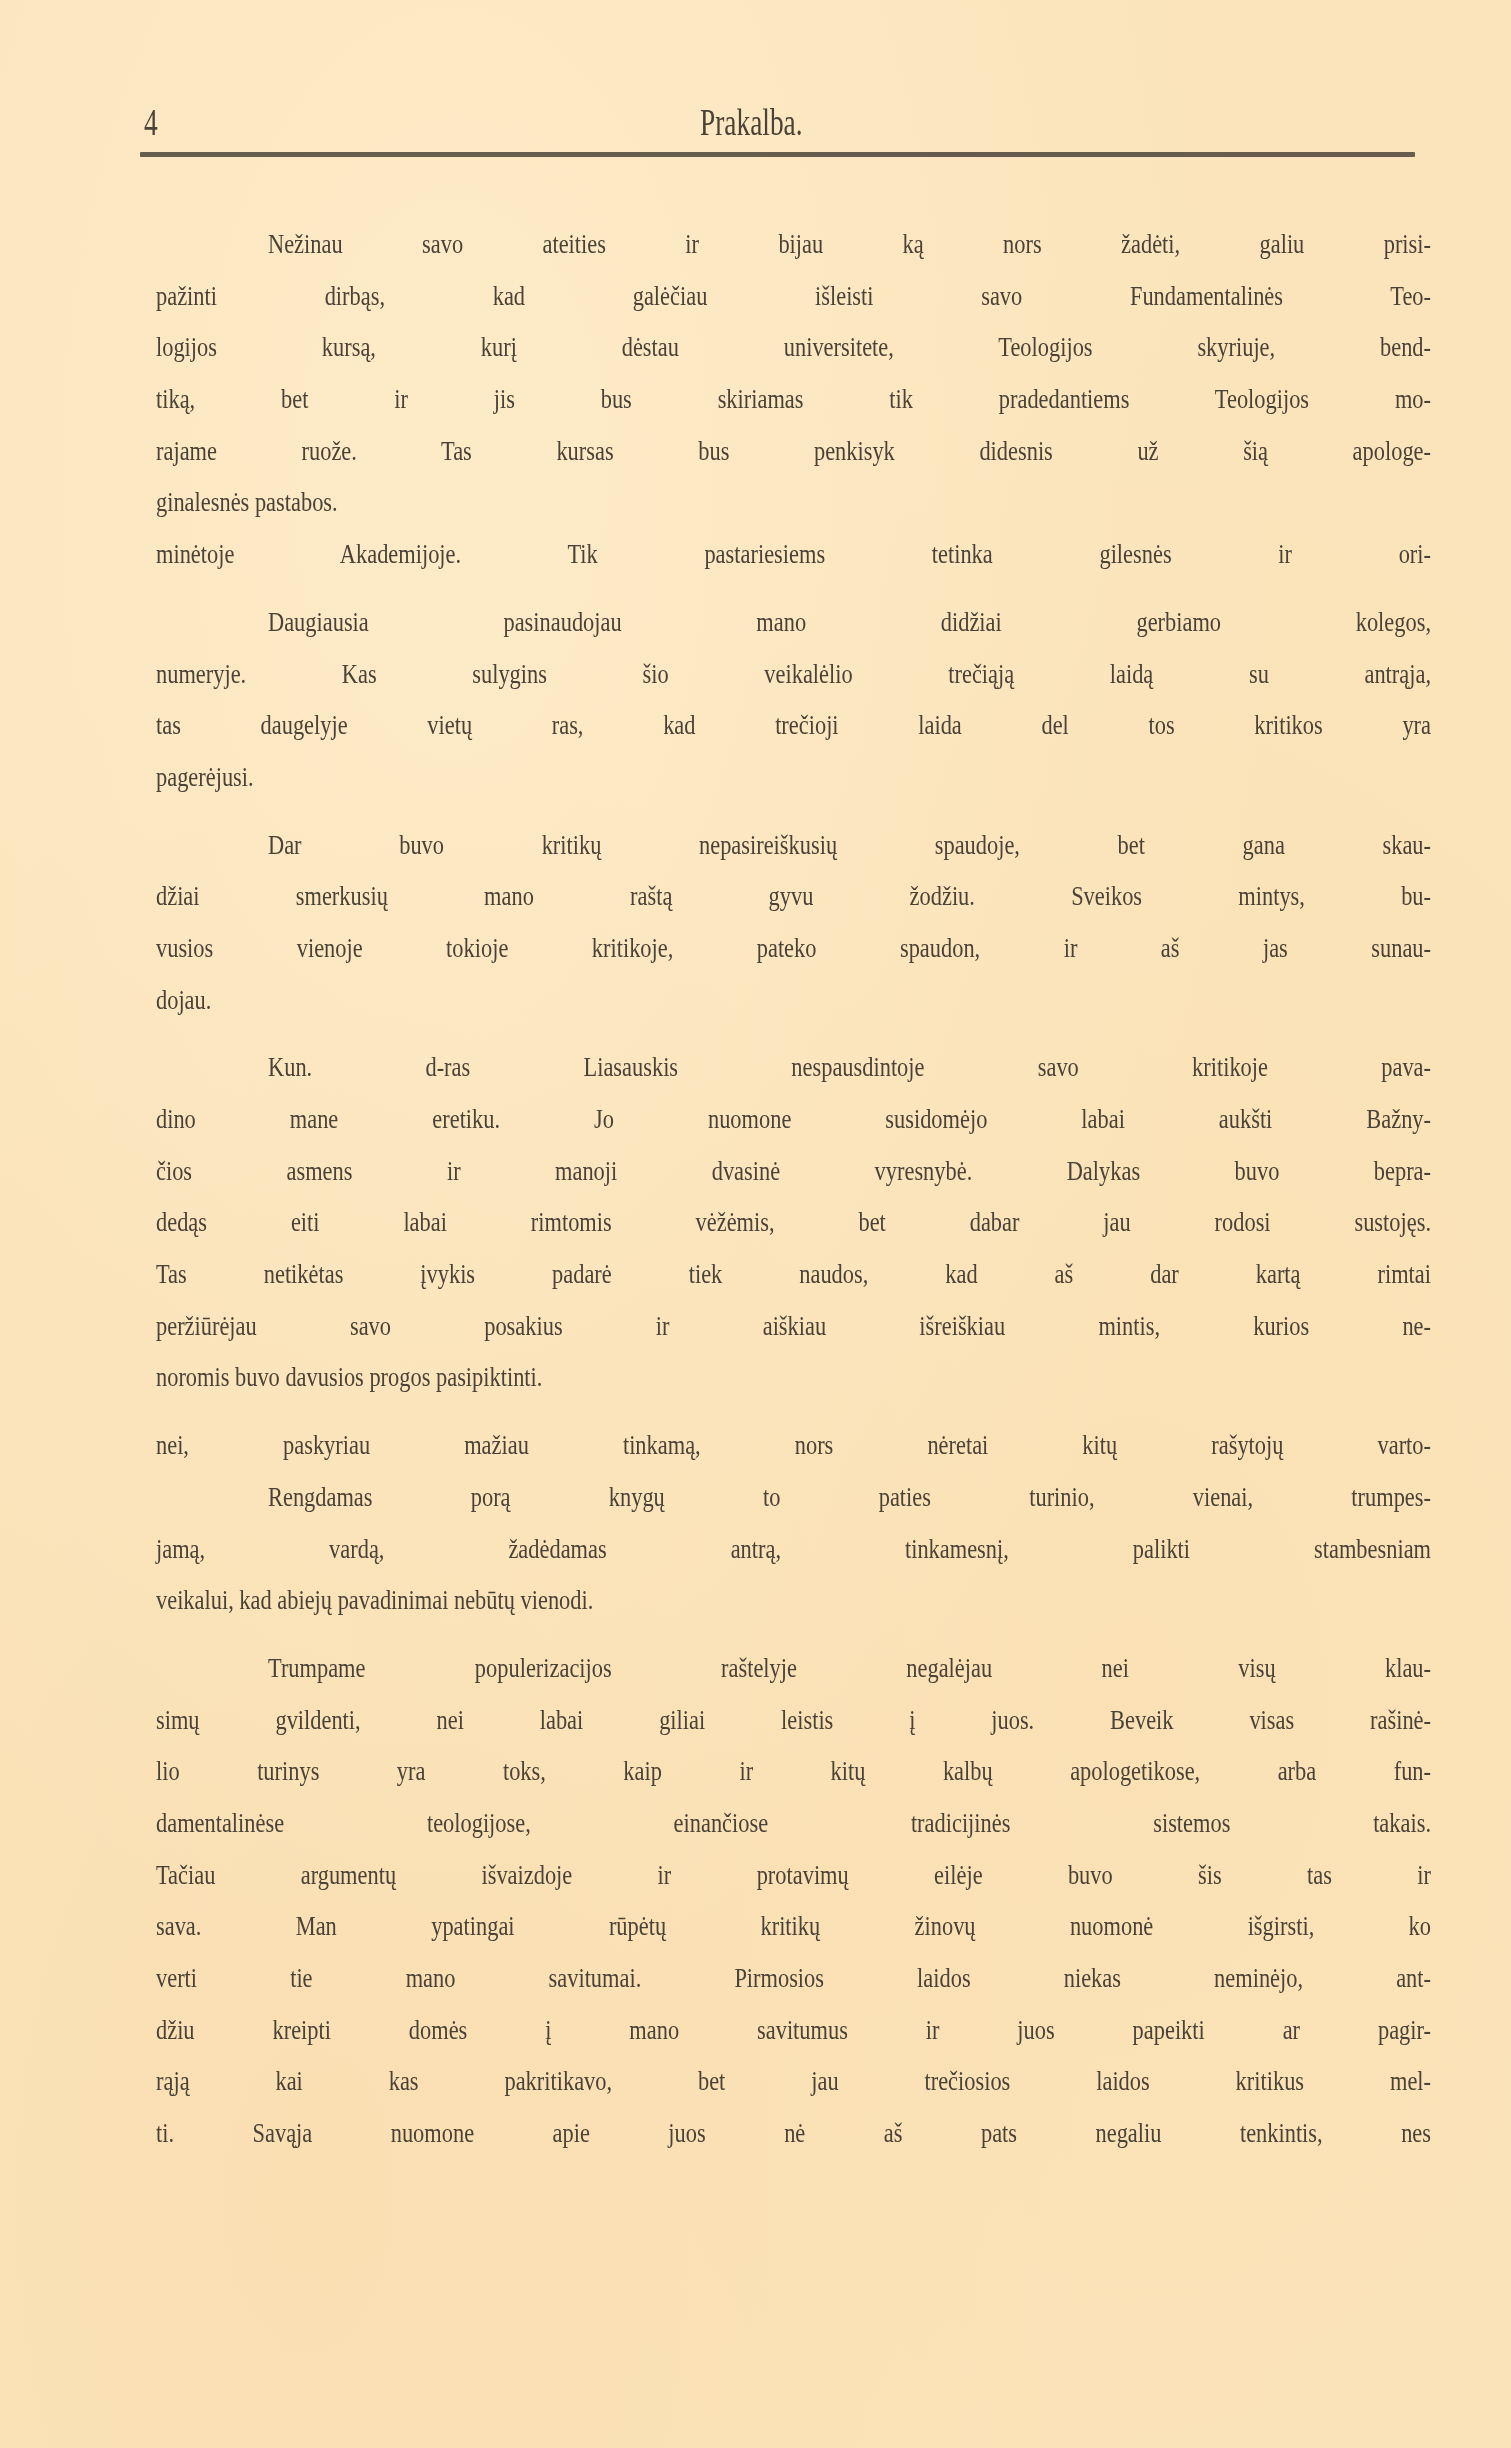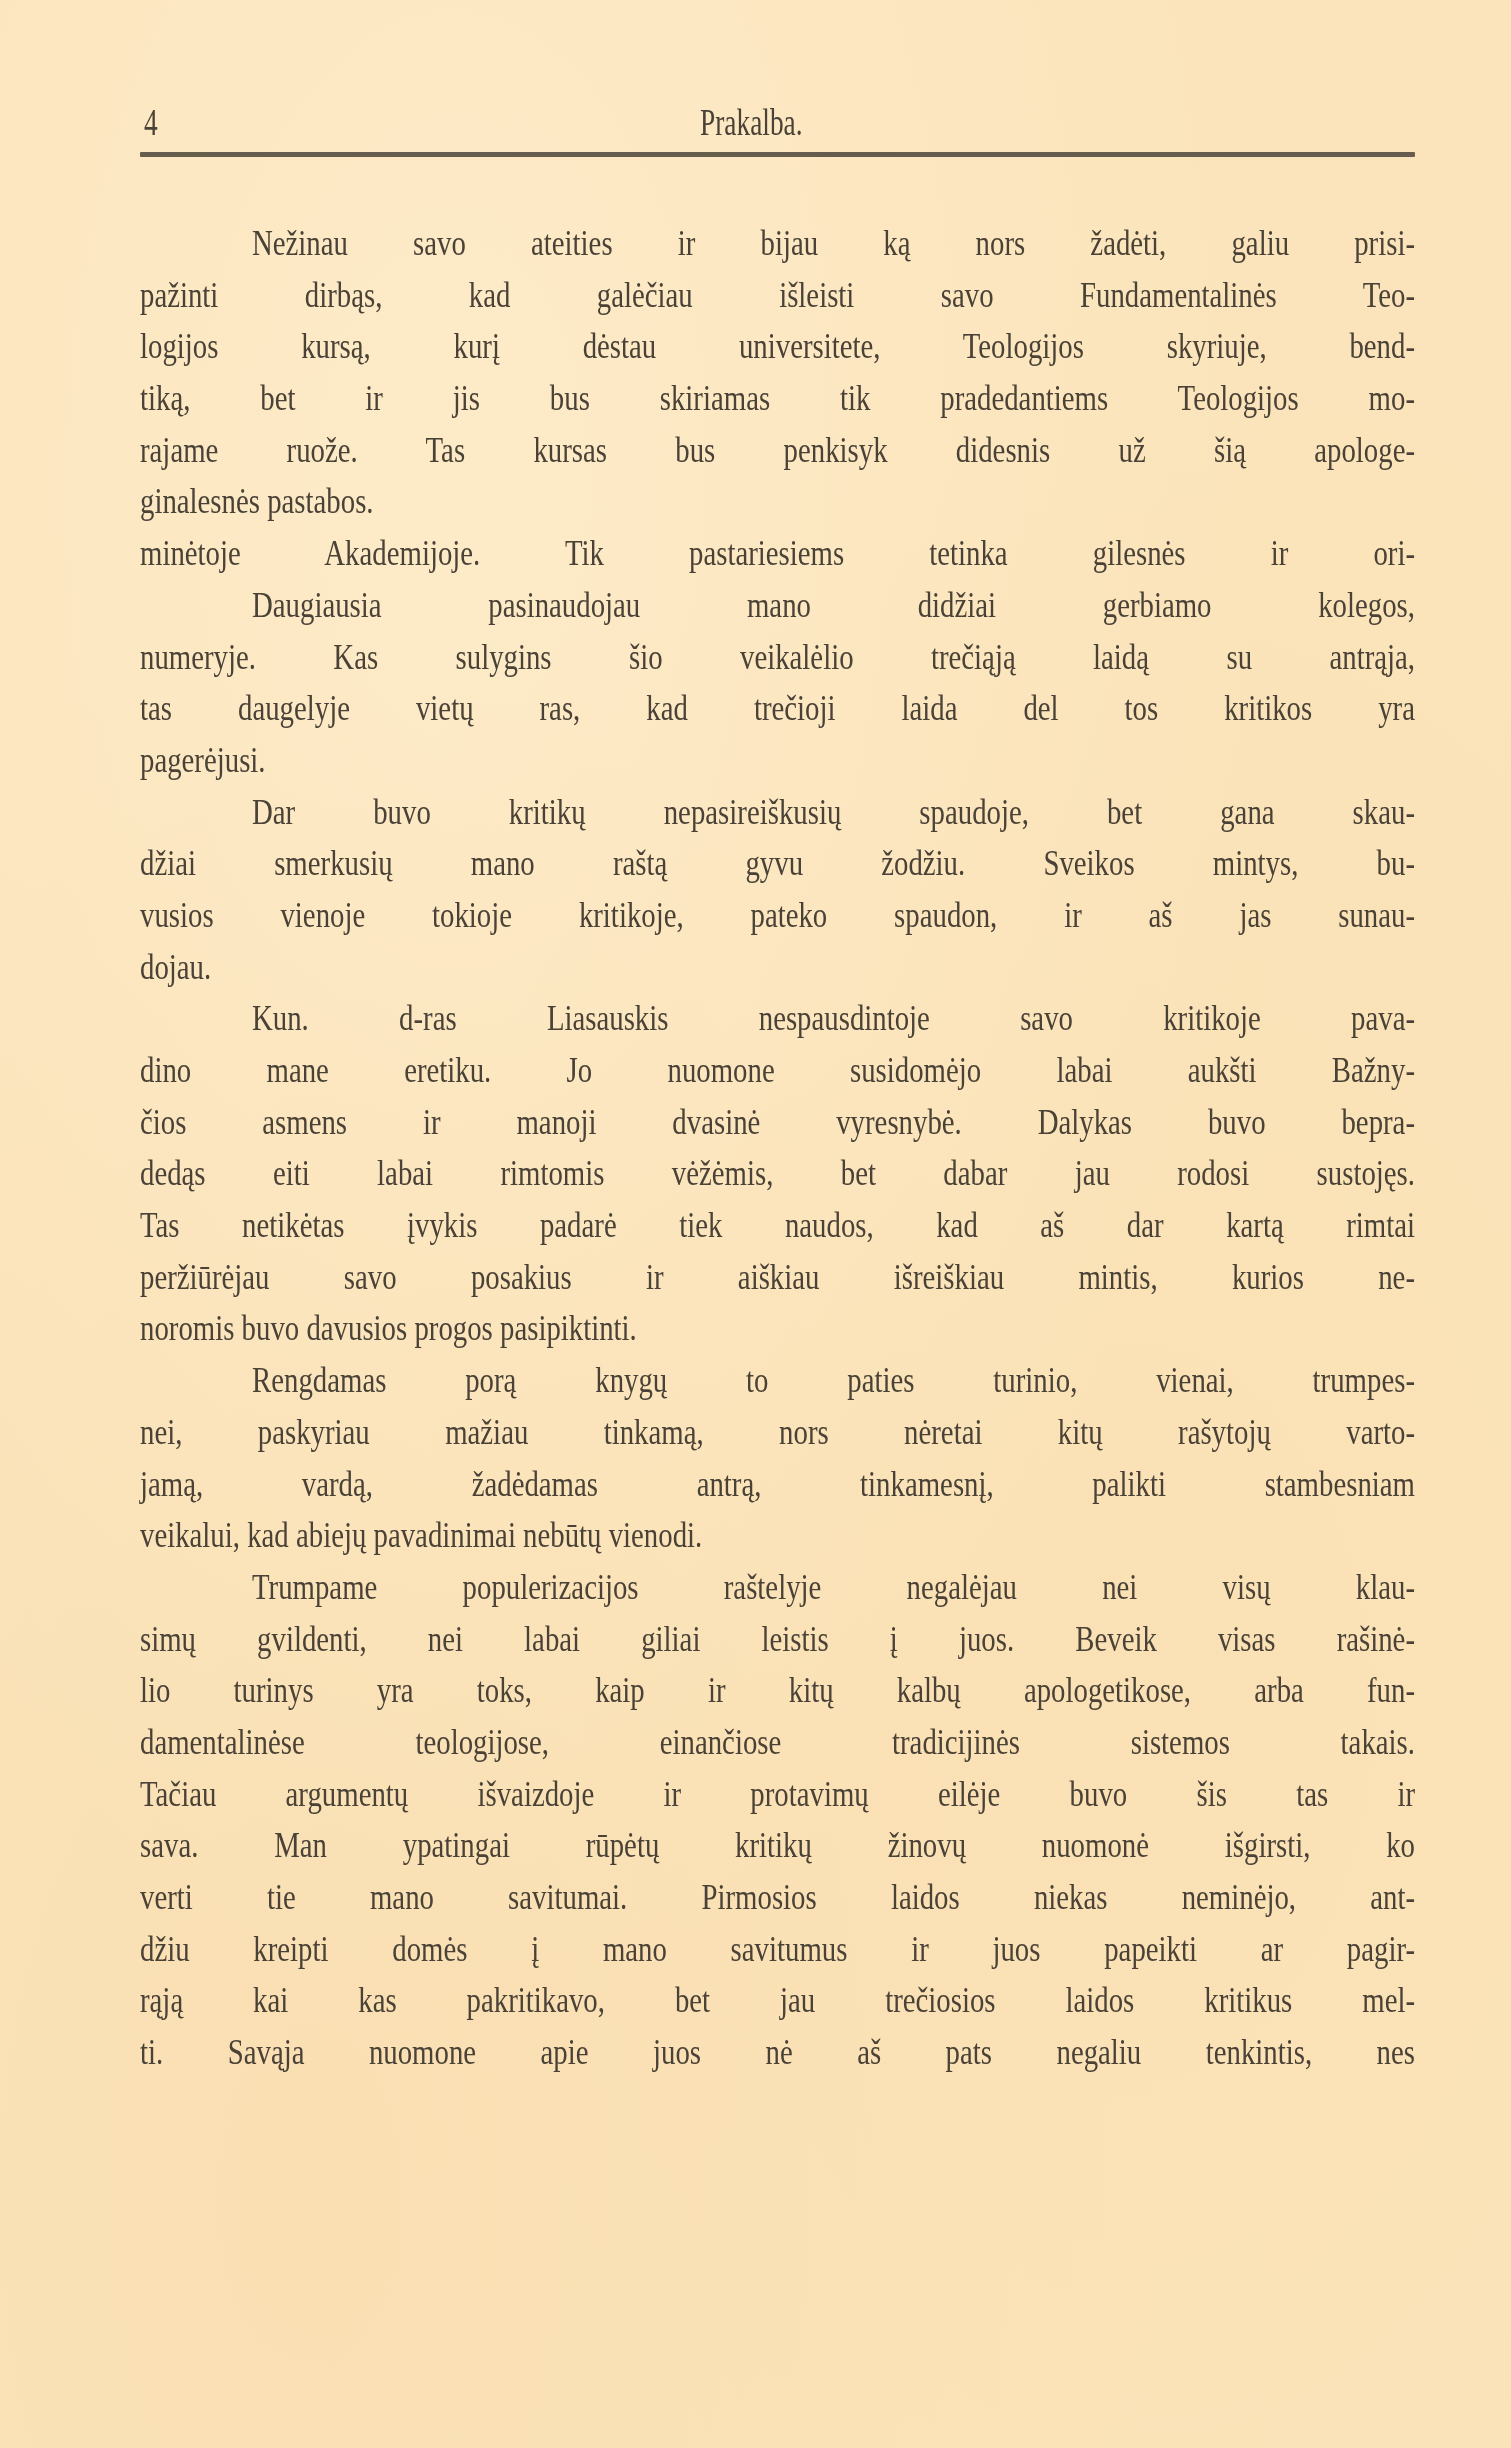--- a/index.html
+++ b/index.html
@@ -50,23 +50,23 @@
       margin-top: 6px;
       height: 5px;
       background: #5a5144;
       border-radius: 1px;
       opacity: 0.92;
     }
     .body-text {
       margin-top: 61px;
     }
     .para {
-      margin: 0;
+      margin: 16px;
       font-family: "Liberation Serif", serif;
-      font-size: 36px;
+      font-size: 28px;
       line-height: 51.7px;
     }
     .line {
       display: block;
       white-space: nowrap;
       width: 1275px;
       text-align: justify;
       text-align-last: justify;
       transform: scaleX(1);
       height: 51.7px;
@@ -123,22 +123,22 @@
       <div class="para">
         <div class="line indent"><span class="inner" style="width: 1453.75px; text-align: justify; text-align-last: justify; transform: scaleX(0.8); white-space: nowrap;">Kun. d-ras Liasauskis nespausdintoje savo kritikoje pava-</span></div>
         <div class="line"><span class="inner" style="width: 1593.75px; text-align: justify; text-align-last: justify; transform: scaleX(0.8); white-space: nowrap;">dino mane eretiku. Jo nuomone susidomėjo labai aukšti Bažny-</span></div>
         <div class="line"><span class="inner" style="width: 1593.75px; text-align: justify; text-align-last: justify; transform: scaleX(0.8); white-space: nowrap;">čios asmens ir manoji dvasinė vyresnybė. Dalykas buvo bepra-</span></div>
         <div class="line"><span class="inner" style="width: 1593.75px; text-align: justify; text-align-last: justify; transform: scaleX(0.8); white-space: nowrap;">dedąs eiti labai rimtomis vėžėmis, bet dabar jau rodosi sustojęs.</span></div>
         <div class="line"><span class="inner" style="width: 1593.75px; text-align: justify; text-align-last: justify; transform: scaleX(0.8); white-space: nowrap;">Tas netikėtas įvykis padarė tiek naudos, kad aš dar kartą rimtai</span></div>
         <div class="line"><span class="inner" style="width: 1593.75px; text-align: justify; text-align-last: justify; transform: scaleX(0.8); white-space: nowrap;">peržiūrėjau savo posakius ir aiškiau išreiškiau mintis, kurios ne-</span></div>
         <div class="line last"><span class="inner" style="width: auto; text-align: left; transform: scaleX(0.8); white-space: nowrap;">noromis buvo davusios progos pasipiktinti.</span></div>
       </div>
       <div class="para">
+        <div class="line"><span class="inner" style="width: 1593.75px; text-align: justify; text-align-last: justify; transform: scaleX(0.8); white-space: nowrap;">nei, paskyriau mažiau tinkamą, nors nėretai kitų rašytojų varto-</span></div>
         <div class="line indent"><span class="inner" style="width: 1453.75px; text-align: justify; text-align-last: justify; transform: scaleX(0.8); white-space: nowrap;">Rengdamas porą knygų to paties turinio, vienai, trumpes-</span></div>
-        <div class="line"><span class="inner" style="width: 1593.75px; text-align: justify; text-align-last: justify; transform: scaleX(0.8); white-space: nowrap;">nei, paskyriau mažiau tinkamą, nors nėretai kitų rašytojų varto-</span></div>
         <div class="line"><span class="inner" style="width: 1593.75px; text-align: justify; text-align-last: justify; transform: scaleX(0.8); white-space: nowrap;">jamą, vardą, žadėdamas antrą, tinkamesnį, palikti stambesniam</span></div>
         <div class="line last"><span class="inner" style="width: auto; text-align: left; transform: scaleX(0.8); white-space: nowrap;">veikalui, kad abiejų pavadinimai nebūtų vienodi.</span></div>
       </div>
       <div class="para">
         <div class="line indent"><span class="inner" style="width: 1453.75px; text-align: justify; text-align-last: justify; transform: scaleX(0.8); white-space: nowrap;">Trumpame populerizacijos raštelyje negalėjau nei visų klau-</span></div>
         <div class="line"><span class="inner" style="width: 1593.75px; text-align: justify; text-align-last: justify; transform: scaleX(0.8); white-space: nowrap;">simų gvildenti, nei labai giliai leistis į juos. Beveik visas rašinė-</span></div>
         <div class="line"><span class="inner" style="width: 1593.75px; text-align: justify; text-align-last: justify; transform: scaleX(0.8); white-space: nowrap;">lio turinys yra toks, kaip ir kitų kalbų apologetikose, arba fun-</span></div>
         <div class="line"><span class="inner" style="width: 1593.75px; text-align: justify; text-align-last: justify; transform: scaleX(0.8); white-space: nowrap;">damentalinėse teologijose, einančiose tradicijinės sistemos takais.</span></div>
         <div class="line"><span class="inner" style="width: 1593.75px; text-align: justify; text-align-last: justify; transform: scaleX(0.8); white-space: nowrap;">Tačiau argumentų išvaizdoje ir protavimų eilėje buvo šis tas ir</span></div>
         <div class="line"><span class="inner" style="width: 1593.75px; text-align: justify; text-align-last: justify; transform: scaleX(0.8); white-space: nowrap;">sava. Man ypatingai rūpėtų kritikų žinovų nuomonė išgirsti, ko</span></div>

